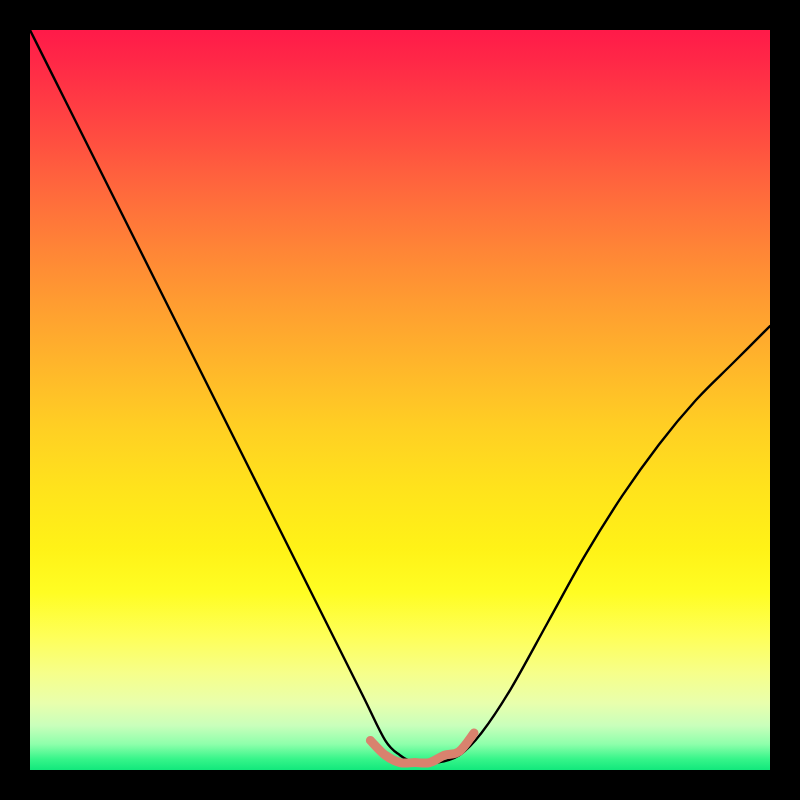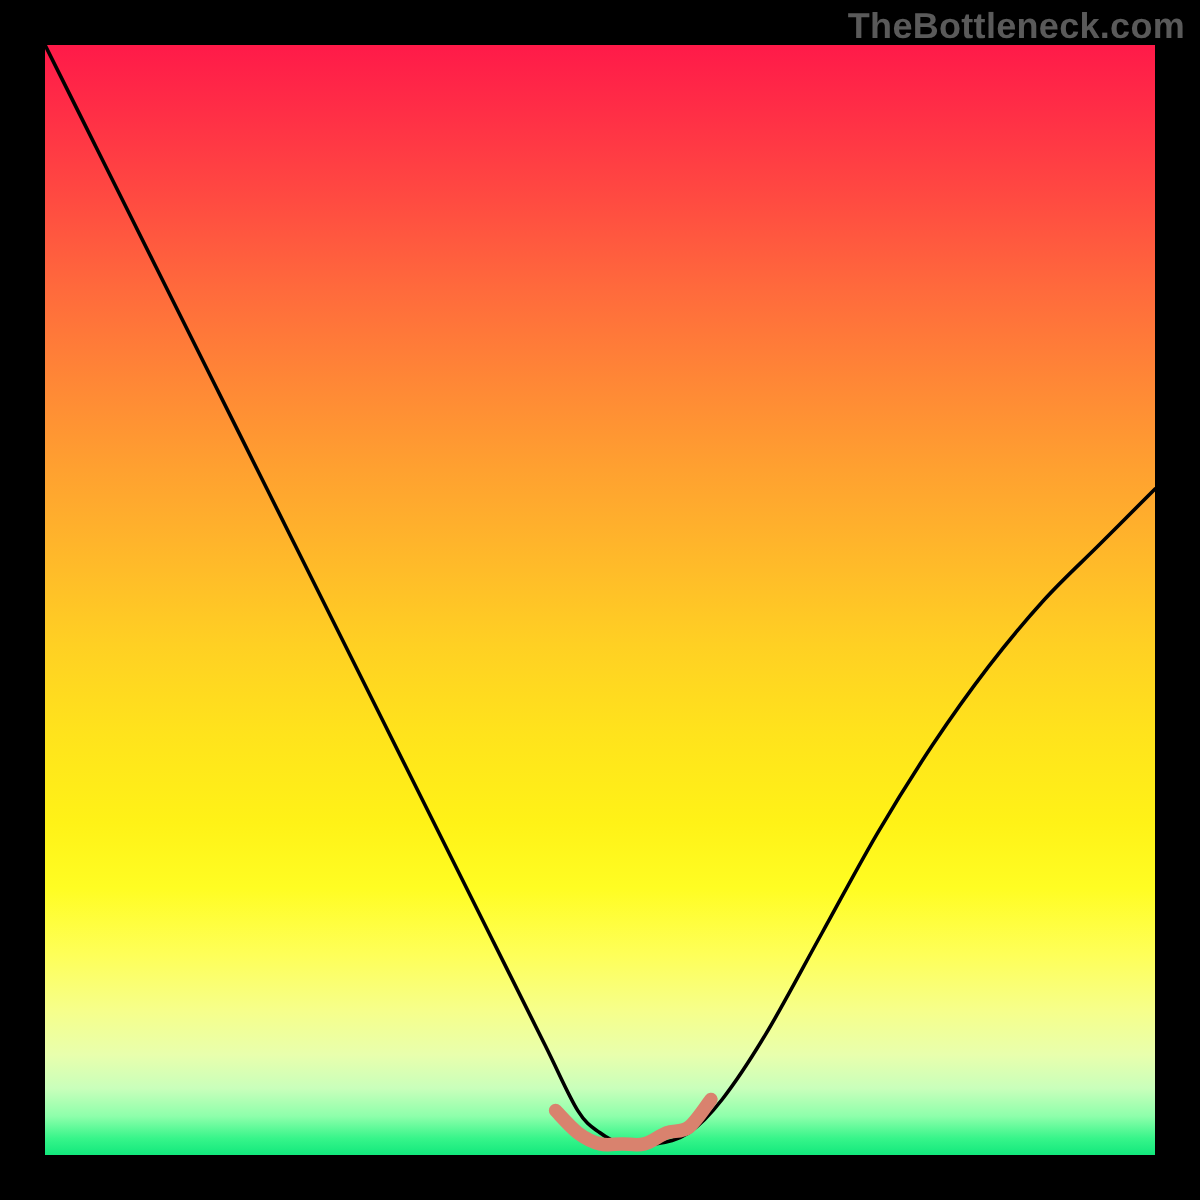--- a/index.html
+++ b/index.html
@@ -65,21 +65,20 @@
     position: absolute;
     left: 0; top: 0;
     width: 100%;
     height: 100%;
   }
 </style>
 </head>
 <body>
 
 <div class="frame">
-  <div class="watermark">TheBottleneck.com</div>
 
   <div class="plot-area">
     <div class="gradient"></div>
     <svg class="curves" viewBox="0 0 740 740" preserveAspectRatio="none">
       <path fill="none" stroke="#000" stroke-width="2.4" stroke-linecap="round" stroke-linejoin="round" d="M 0.00 0.00 C 6.17 12.33, 24.67 49.33, 37.00 74.00 C 49.33 98.67, 61.67 123.33, 74.00 148.00 C 86.33 172.67, 98.67 197.33, 111.00 222.00 C 123.33 246.67, 135.67 271.33, 148.00 296.00 C 160.33 320.67, 172.67 345.33, 185.00 370.00 C 197.33 394.67, 209.67 419.33, 222.00 444.00 C 234.33 468.67, 246.67 493.33, 259.00 518.00 C 271.33 542.67, 283.67 567.33, 296.00 592.00 C 308.33 616.67, 323.13 646.27, 333.00 666.00 C 342.87 685.73, 349.03 700.53, 355.20 710.40 C 361.37 720.27, 365.07 721.50, 370.00 725.20 C 374.93 728.90, 378.63 731.37, 384.80 732.60 C 390.97 733.83, 399.60 733.83, 407.00 732.60 C 414.40 731.37, 421.80 730.13, 429.20 725.20 C 436.60 720.27, 442.77 714.10, 451.40 703.00 C 460.03 691.90, 469.90 677.10, 481.00 658.60 C 492.10 640.10, 505.67 614.20, 518.00 592.00 C 530.33 569.80, 542.67 546.37, 555.00 525.40 C 567.33 504.43, 579.67 484.70, 592.00 466.20 C 604.33 447.70, 616.67 430.43, 629.00 414.40 C 641.33 398.37, 653.67 383.57, 666.00 370.00 C 678.33 356.43, 690.67 345.33, 703.00 333.00 C 715.33 320.67, 733.83 302.17, 740.00 296.00"></path>
       <path fill="none" stroke="#d9826e" stroke-width="9" stroke-linecap="round" stroke-linejoin="round" d="M 340.40 710.40 C 342.87 712.87, 350.27 721.50, 355.20 725.20 C 360.13 728.90, 365.07 731.37, 370.00 732.60 C 374.93 733.83, 379.87 732.60, 384.80 732.60 C 389.73 732.60, 394.67 733.83, 399.60 732.60 C 404.53 731.37, 409.47 727.05, 414.40 725.20 C 419.33 723.35, 424.27 725.20, 429.20 721.50 C 434.13 717.80, 441.53 706.08, 444.00 703.00"></path>
     </svg>
   </div>
 </div>
 

